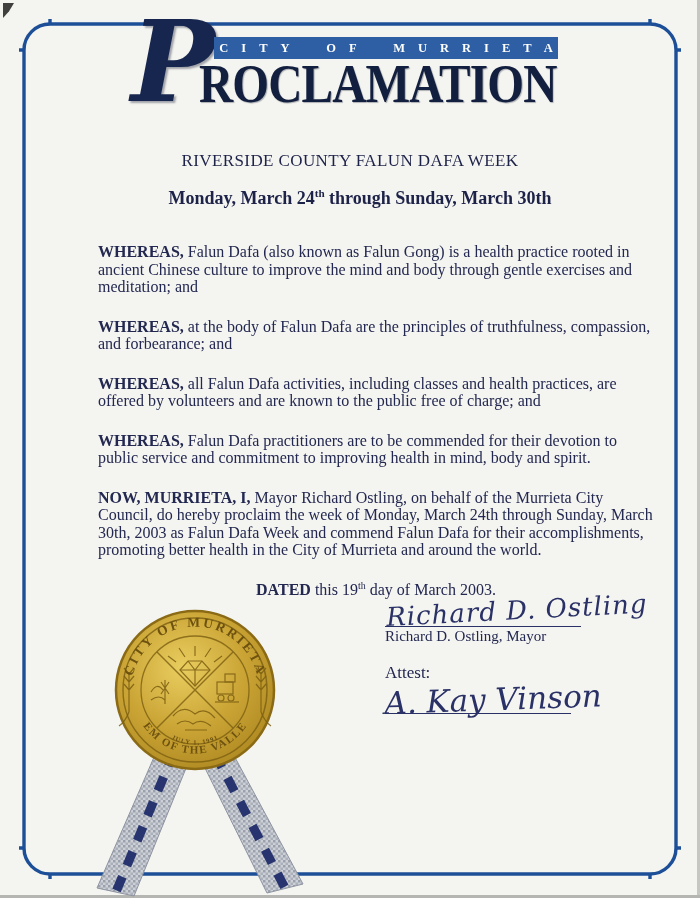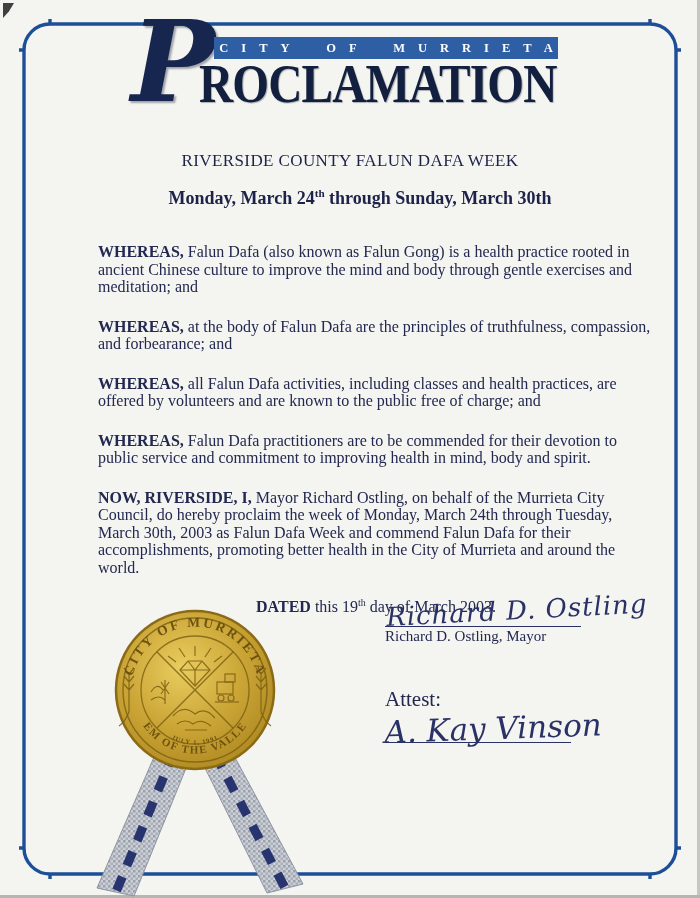--- a/index.html
+++ b/index.html
@@ -64,21 +64,21 @@
   .sig-block{position:absolute;left:385px;top:598px;width:240px;z-index:2;}
   .sig-script{
     font-family:"DejaVu Serif", serif;font-style:italic;
     color:#2a3166;white-space:nowrap;
   }
   .sig-mayor-script{font-size:26px;transform:rotate(-3deg);transform-origin:left bottom;
     letter-spacing:1px;margin:4px 0 0 2px;}
   .sig-line{border-bottom:1.6px solid #2a3166;margin-top:-6px;}
   .line-mayor{width:196px;}
   .sig-printed{font-size:15px;color:#232850;margin-top:1px;}
-  .attest{font-size:21px;margin-top:42px;}
+  .attest{font-size:17px;margin-top:18px;}
   .sig-clerk-script{font-size:31px;transform:rotate(-2deg);transform-origin:left bottom;
     letter-spacing:0px;margin:2px 0 0 0;}
   .line-clerk{width:186px;margin-top:-8px;}
 </style>
 </head>
 <body>
 
 <div class="page">
 
   <svg class="border-svg" width="700" height="898" viewBox="0 0 700 898">
@@ -107,21 +107,21 @@
   <div class="doc-title">RIVERSIDE COUNTY FALUN DAFA WEEK</div>
   <div class="doc-subtitle">
     <span>Monday, March 24</span><sup>th</sup><span> through Sunday, March 30th</span>
   </div>
 
   <div class="body-text">
     <p><span class="lead">WHEREAS,</span><span> Falun Dafa (also known as Falun Gong) is a health practice rooted in ancient Chinese culture to improve the mind and body through gentle exercises and meditation; and</span></p>
     <p><span class="lead">WHEREAS,</span><span> at the body of Falun Dafa are the principles of truthfulness, compassion, and forbearance; and</span></p>
     <p><span class="lead">WHEREAS,</span><span> all Falun Dafa activities, including classes and health practices, are offered by volunteers and are known to the public free of charge; and</span></p>
     <p><span class="lead">WHEREAS,</span><span> Falun Dafa practitioners are to be commended for their devotion to public service and commitment to improving health in mind, body and spirit.</span></p>
-    <p><span class="lead">NOW, RIVERSIDE, I,</span><span> Mayor Richard Ostling, on behalf of the Murrieta City Council, do hereby proclaim the week of Monday, March 24th through Tuesday, March 30th, 2003 as Falun Dafa Week and commend Falun Dafa for their accomplishments, promoting better health in the City of Murrieta and around the world.</span></p>
+    <p><span class="lead">NOW, MURRIETA, I,</span><span> Mayor Richard Ostling, on behalf of the Murrieta City Council, do hereby proclaim the week of Monday, March 24th through Sunday, March 30th, 2003 as Falun Dafa Week and commend Falun Dafa for their accomplishments, promoting better health in the City of Murrieta and around the world.</span></p>
     <p class="dated"><span class="lead">DATED</span><span> this 19</span><sup>th</sup><span> day of March 2003.</span></p>
   </div>
 
   <svg class="seal-svg" width="232" height="298" viewBox="0 0 232 298">
     <defs>
       <radialGradient id="gold" cx="42%" cy="36%" r="75%">
         <stop offset="0%" stop-color="#e9cd5f"></stop>
         <stop offset="55%" stop-color="#c8a233"></stop>
         <stop offset="100%" stop-color="#a9841e"></stop>
       </radialGradient>

